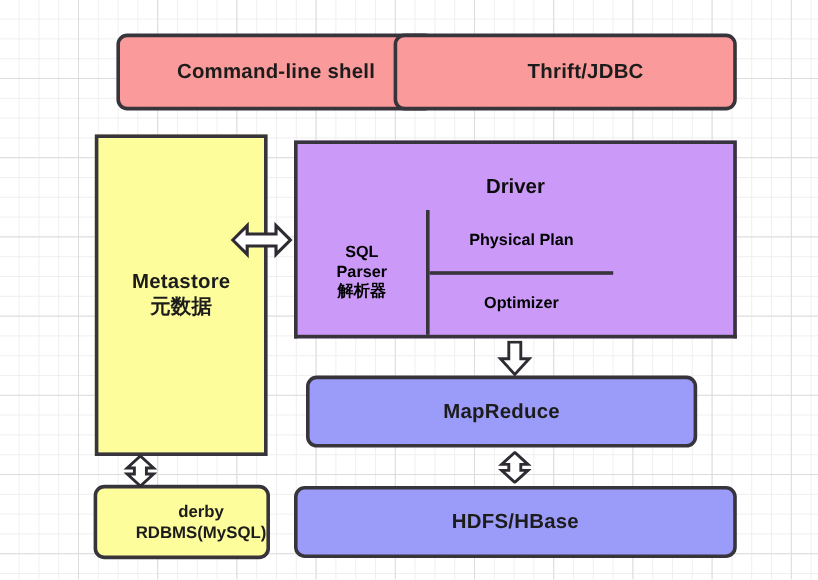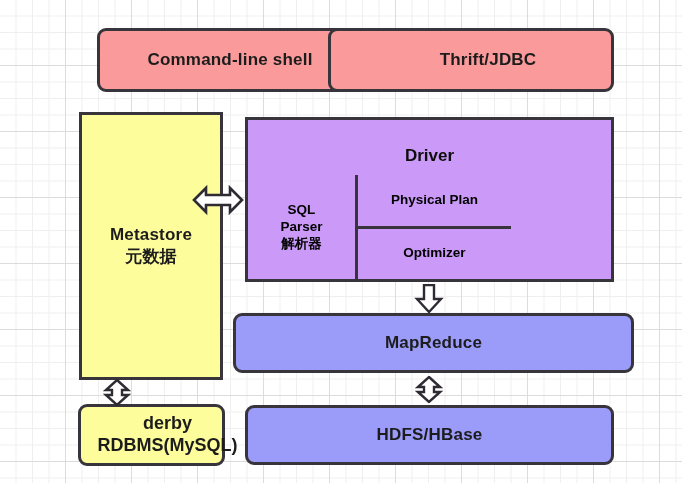--- a/index.html
+++ b/index.html
@@ -36,21 +36,21 @@
     line-height: 1.22;
   }
 
   .rounded { border-radius: 9px; }
 
   .pink  { background: #fa9a9a; }
   .yellow{ background: #fdfd9c; margin-left: 33px; }
   .blue  { background: #9b9bfa; }
 
   .title-lg { font-size: 17px; letter-spacing: 0.2px; }
-  .title-sm { font-size: 18px; padding-left: 32px; }
+  .title-sm { font-size: 14px; padding-left: 32px; }
 
   .driver-head {
     position: absolute;
     box-sizing: border-box;
     background: #cb99f7;
     border: 3px solid #38343c;
     border-bottom-width: 2px;
     display: flex;
     align-items: center;
     justify-content: center;
@@ -128,21 +128,21 @@
     <div class="dstack">
       <div class="dcell">
         <span>Physical Plan</span>
       </div>
       <div class="dcell">
         <span>Optimizer</span>
       </div>
     </div>
   </div>
 
-  <div class="box rounded blue title-lg" style="left:233px; top:313px; width:401px; height:60px;align-items:center;">
+  <div class="box rounded blue title-lg" style="left:255px; top:313px; width:326px; height:60px;align-items:center;">
     <span>MapReduce</span>
   </div>
 
   <div class="box rounded blue title-lg" style="left:245px; top:405px; width:369px; height:60px;">
     <span>HDFS/HBase</span>
   </div>
 
   <div class="arrow" style="left:192px; top:184px;">
     <svg width="52" height="32" viewBox="0 0 52 32">
       <polygon points="2,16 14,4 14,11 38,11 38,4 50,16 38,28 38,21 14,21 14,28" fill="#ffffff" stroke="#2f2b32" stroke-width="2.6" stroke-linejoin="miter"></polygon>

